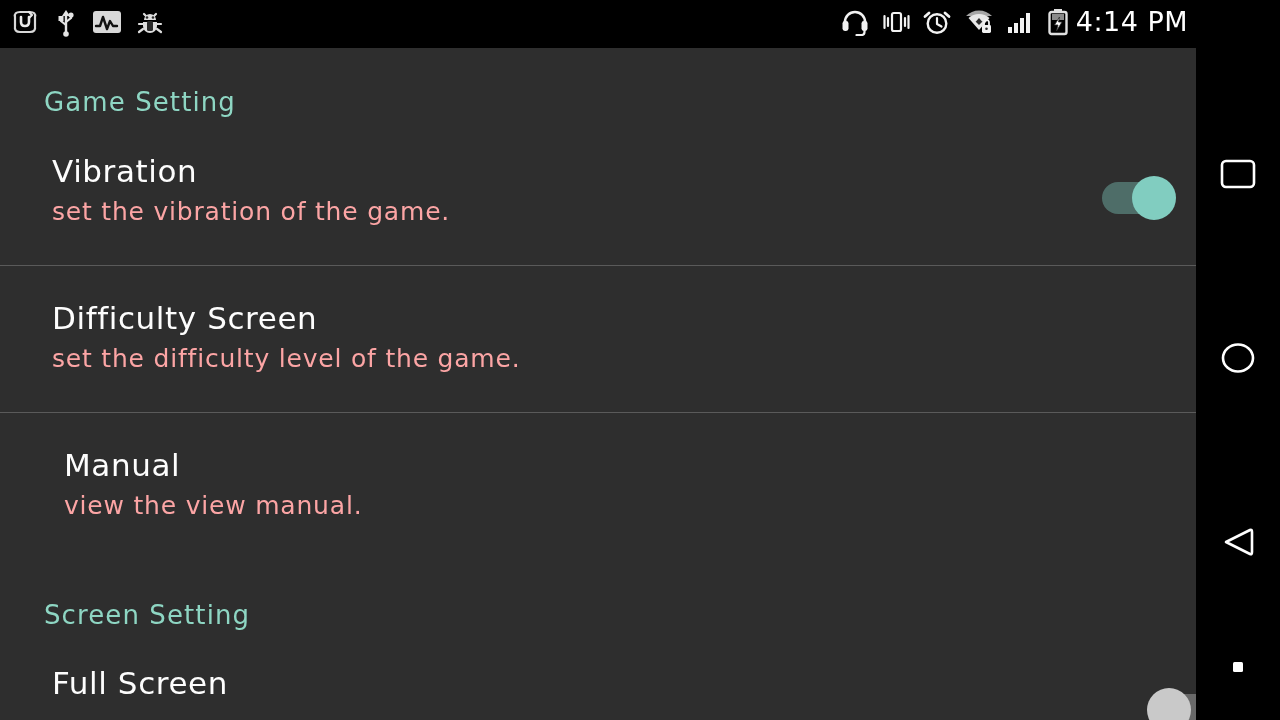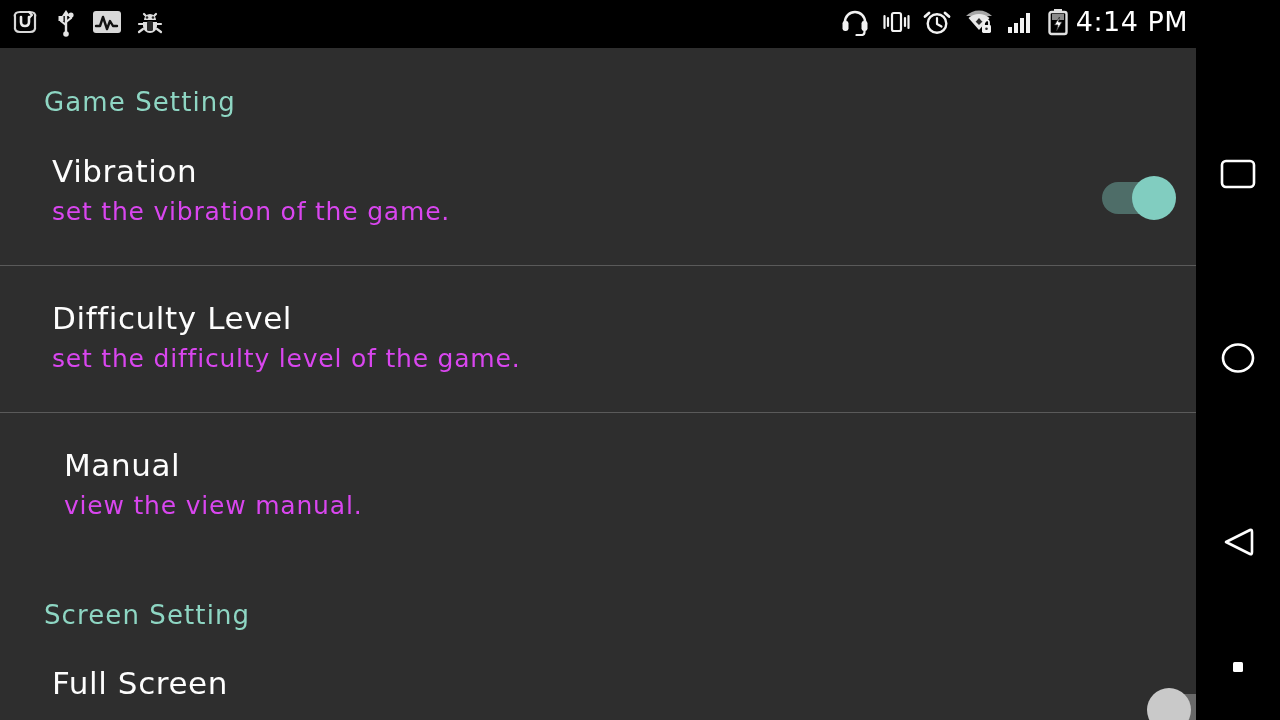--- a/index.html
+++ b/index.html
@@ -72,21 +72,21 @@
     margin-left: 20px;
   }
   .pref-title {
     color: #fdfdfd;
     font-family: "DejaVu Sans", sans-serif;
     font-size: 31px;
     letter-spacing: 0.6px;
     line-height: 1.12;
   }
   .pref-sub {
-    color: #d946ef;
+    color: #fca5a5;
     font-family: "DejaVu Sans", sans-serif;
     font-size: 25px;
     letter-spacing: 0.8px;
     line-height: 1.15;
     margin-top: 9px;
   }
   .divider {
     height: 1px;
     background: #5a5a5a;
     width: 100%;
@@ -246,21 +246,21 @@
       <div class="pref-sub">set the vibration of the game.</div>
       <div id="sw-vibration" class="switch on">
         <div class="track"></div>
         <div class="thumb"></div>
       </div>
     </div>
 
     <div id="div-1" class="divider"></div>
 
     <div id="row-difficulty" class="pref-row">
-      <div class="pref-title">Difficulty Level</div>
+      <div class="pref-title">Difficulty Screen</div>
       <div class="pref-sub">set the difficulty level of the game.</div>
     </div>
 
     <div id="div-2" class="divider"></div>
 
     <div id="row-manual" class="pref-row">
       <div class="pref-title">Manual</div>
       <div class="pref-sub">view the view manual.</div>
     </div>
 

